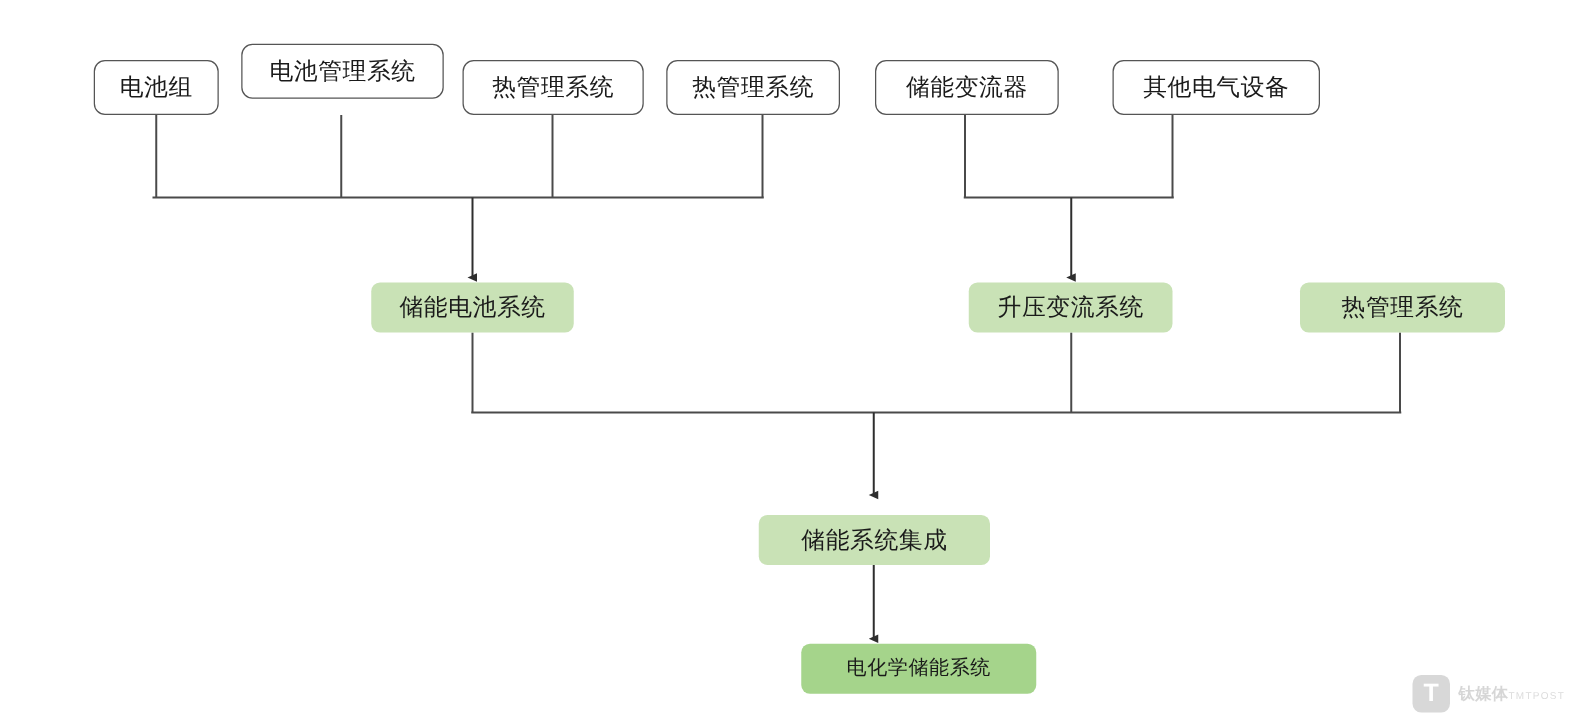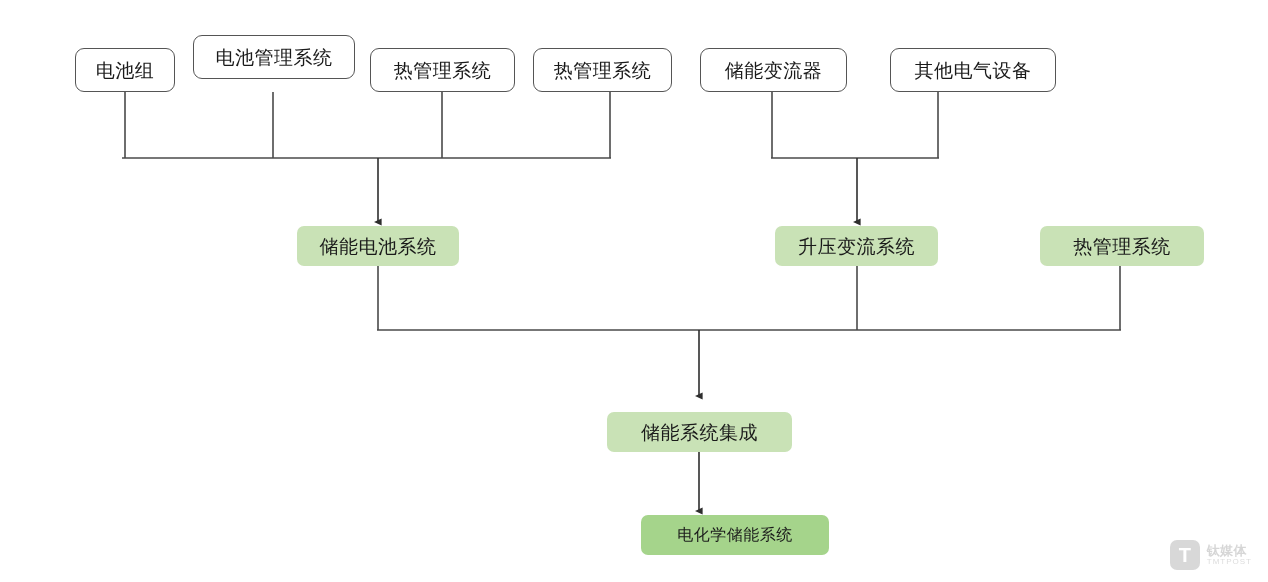--- a/index.html
+++ b/index.html
@@ -75,24 +75,24 @@
     display: flex;
     align-items: center;
     justify-content: center;
     color: #ffffff;
     font-size: 20px;
     font-weight: bold;
     font-family: "Liberation Sans", sans-serif;
   }
   #wm-text {
     display: flex;
-    flex-direction: column;
     justify-content: center;
     line-height: 1.05;
     font-family: "Liberation Sans", sans-serif;
+    align-items: flex-end;
   }
   #wm-cn {
     font-size: 13px;
     color: #d0d0d0;
     font-weight: bold;
     letter-spacing: 0.3px;
   }
   #wm-en {
     font-size: 8px;
     color: #d6d6d6;

